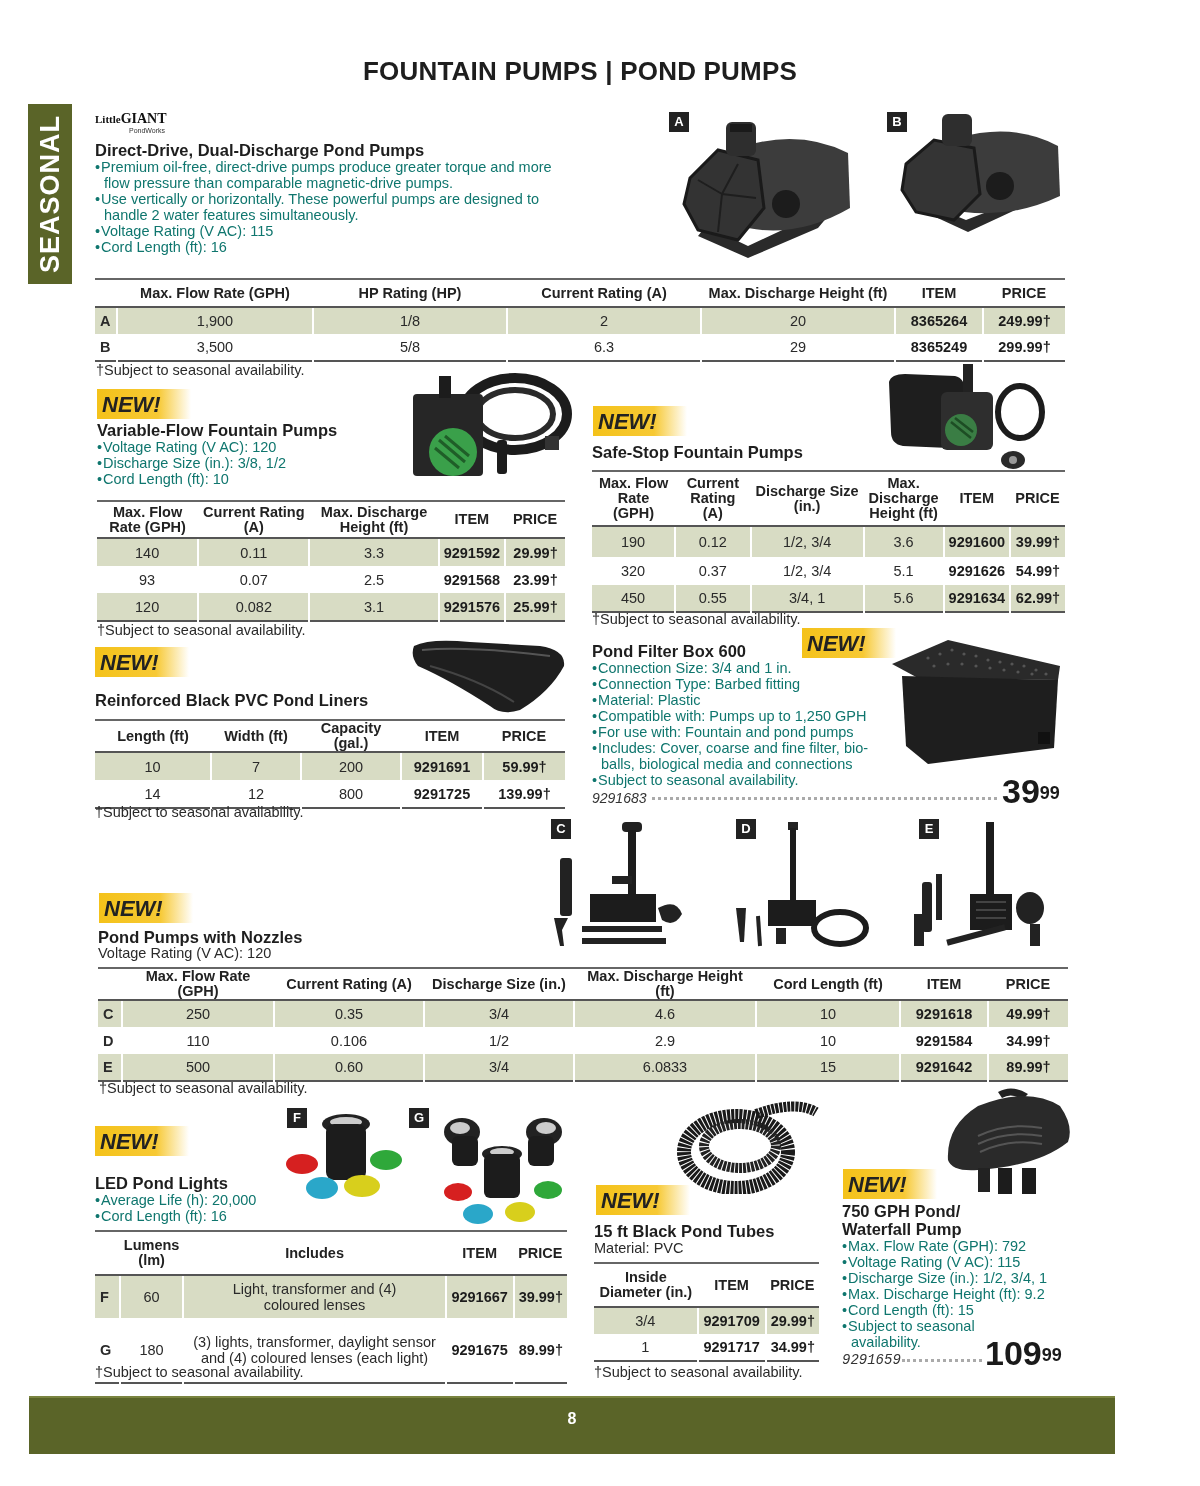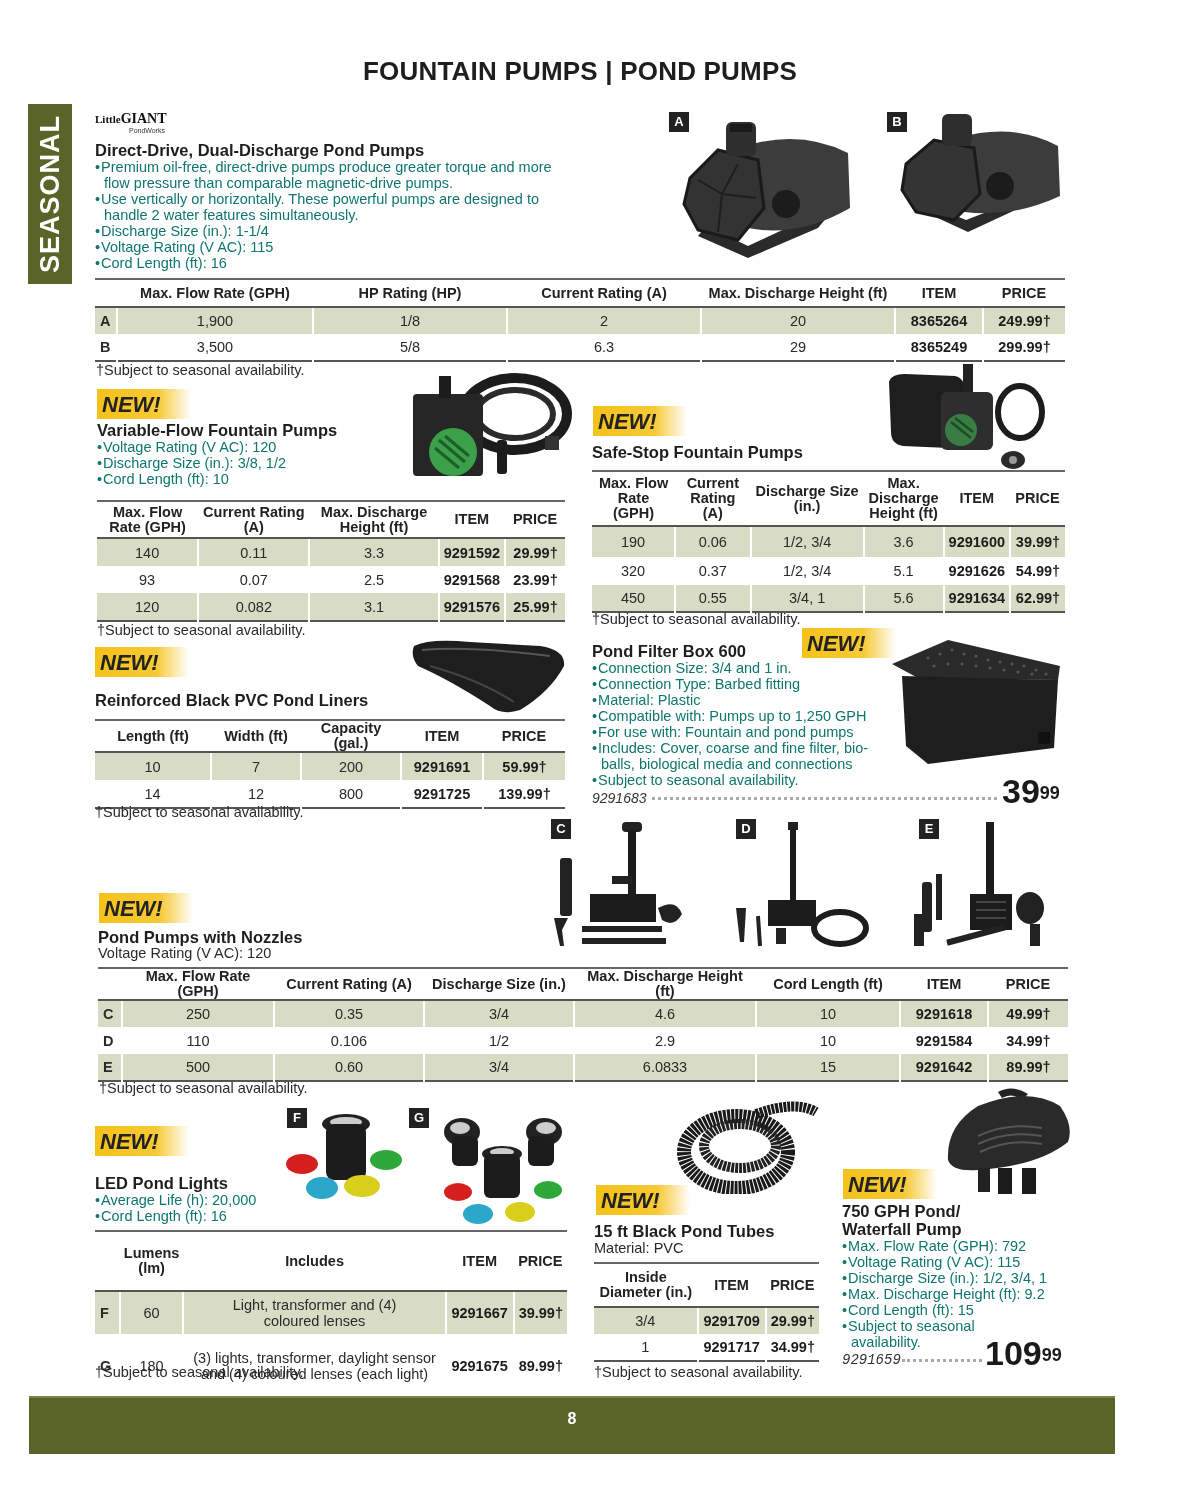--- a/index.html
+++ b/index.html
@@ -45,21 +45,20 @@
   </div>
 
 <div class="abs brand">
   <small>Little</small><span>GIANT</span>
   <span class="sub">PondWorks</span>
 </div>
 <div class="abs ptitle" style="left:95px; top:140px;">Direct-Drive, Dual-Discharge Pond Pumps</div>
 <ul class="abs bullets" style="left:95px; top:159px; width:460px;">
   <li>Premium oil-free, direct-drive pumps produce greater torque and more flow pressure than comparable magnetic-drive pumps.</li>
   <li>Use vertically or horizontally. These powerful pumps are designed to handle 2 water features simultaneously.</li>
-  <li>Discharge Size (in.): 1-1/4</li>
   <li>Voltage Rating (V AC): 115</li>
   <li>Cord Length (ft): 16</li>
 </ul>
 
 <div class="abs letter" style="left:669px; top:112px;">A</div>
 <div class="abs" style="left:678px; top:108px;">
   <svg width="180" height="160" viewBox="0 0 180 160">
     <path d="M20 128 L70 150 L140 120 L150 108 L130 110 L70 138 L28 118 Z" fill="#2a2a2a"></path>
     <path d="M60 40 Q120 20 170 45 L172 100 Q120 130 70 120 Z" fill="#3c3c3c"></path>
     <polygon points="12,70 40,42 80,52 86,100 60,132 20,122 6,96" fill="#333" stroke="#1a1a1a" stroke-width="3"></polygon>
@@ -215,21 +214,21 @@
     <th>Current Rating (A)</th>
     <th>Discharge Size (in.)</th>
     <th>Max. Discharge Height (ft)</th>
     <th>ITEM</th>
     <th>PRICE</th>
   </tr>
     </thead>
   <tbody>
     <tr class="shade" style="height:31px;">
       <td>190</td>
-      <td>0.06</td>
+      <td>0.12</td>
       <td>1/2, 3/4</td>
       <td>3.6</td>
       <td class="b">9291600</td>
       <td class="b">39.99†</td>
     </tr>
     <tr style="height:28px;">
       <td>320</td>
       <td>0.37</td>
       <td>1/2, 3/4</td>
       <td>5.1</td>
@@ -475,21 +474,21 @@
 </ul>
 <table class="spec" style="left:95px; top:1230px; width:472px;">
   <colgroup>
       <col style="width:25px">
       <col style="width:59px">
       <col style="width:268px">
       <col style="width:68px">
       <col style="width:52px">
     </colgroup>
   <thead>
-      <tr style="height:60px;">
+      <tr style="height:44px;">
     <th></th>
     <th>Lumens (lm)</th>
     <th>Includes</th>
     <th>ITEM</th>
     <th>PRICE</th>
   </tr>
     </thead>
   <tbody>
     <tr class="shade" style="height:43px;">
       <td class="key">F</td>

